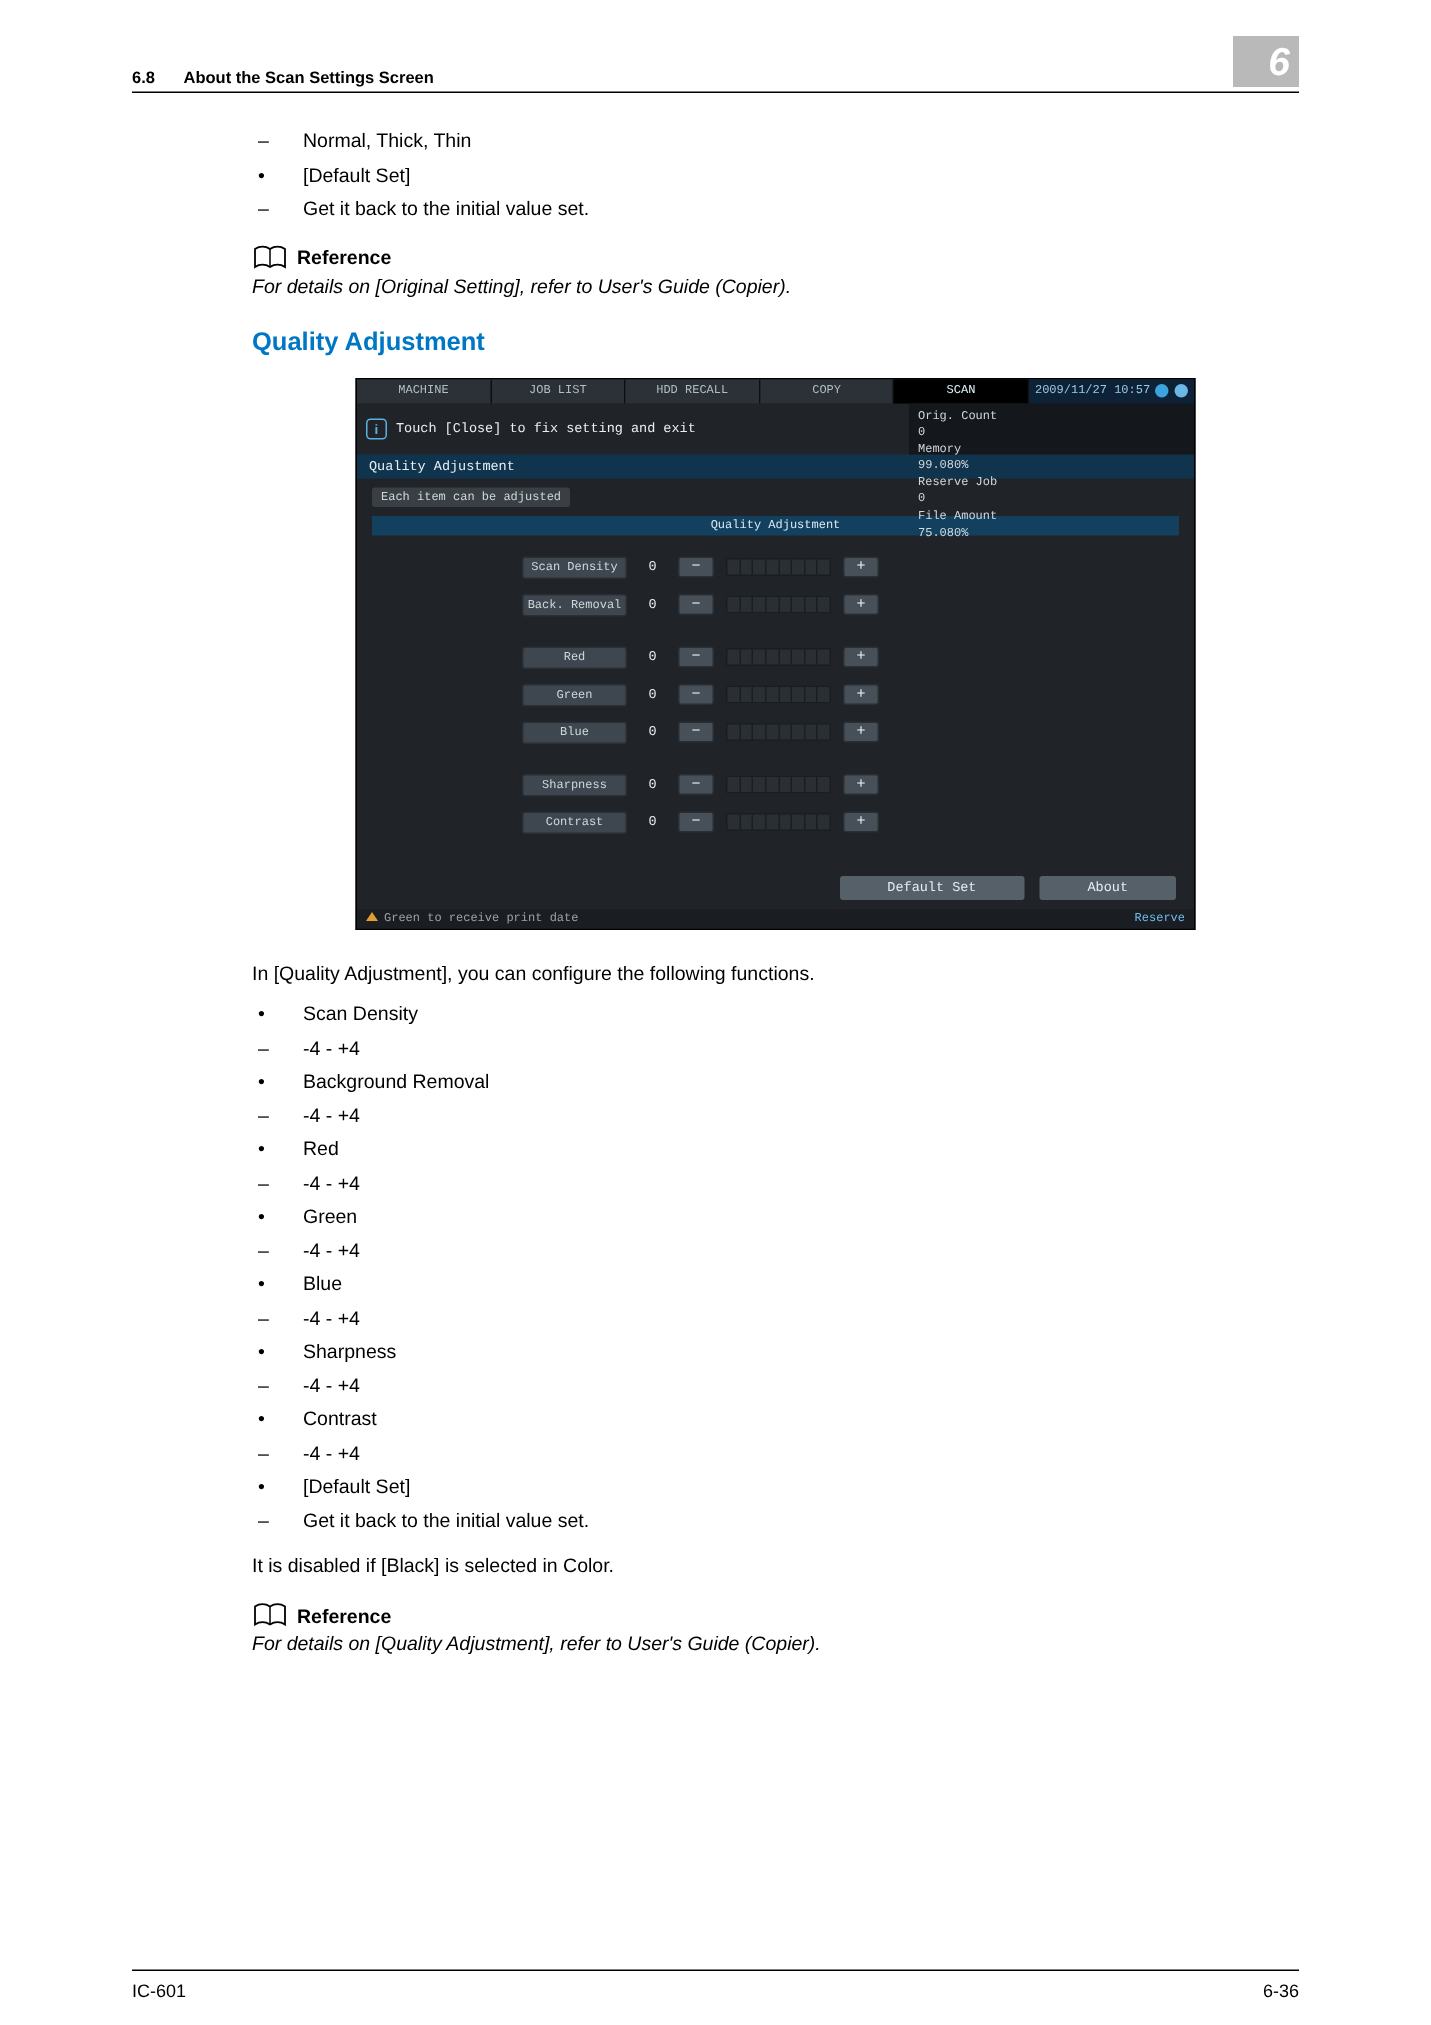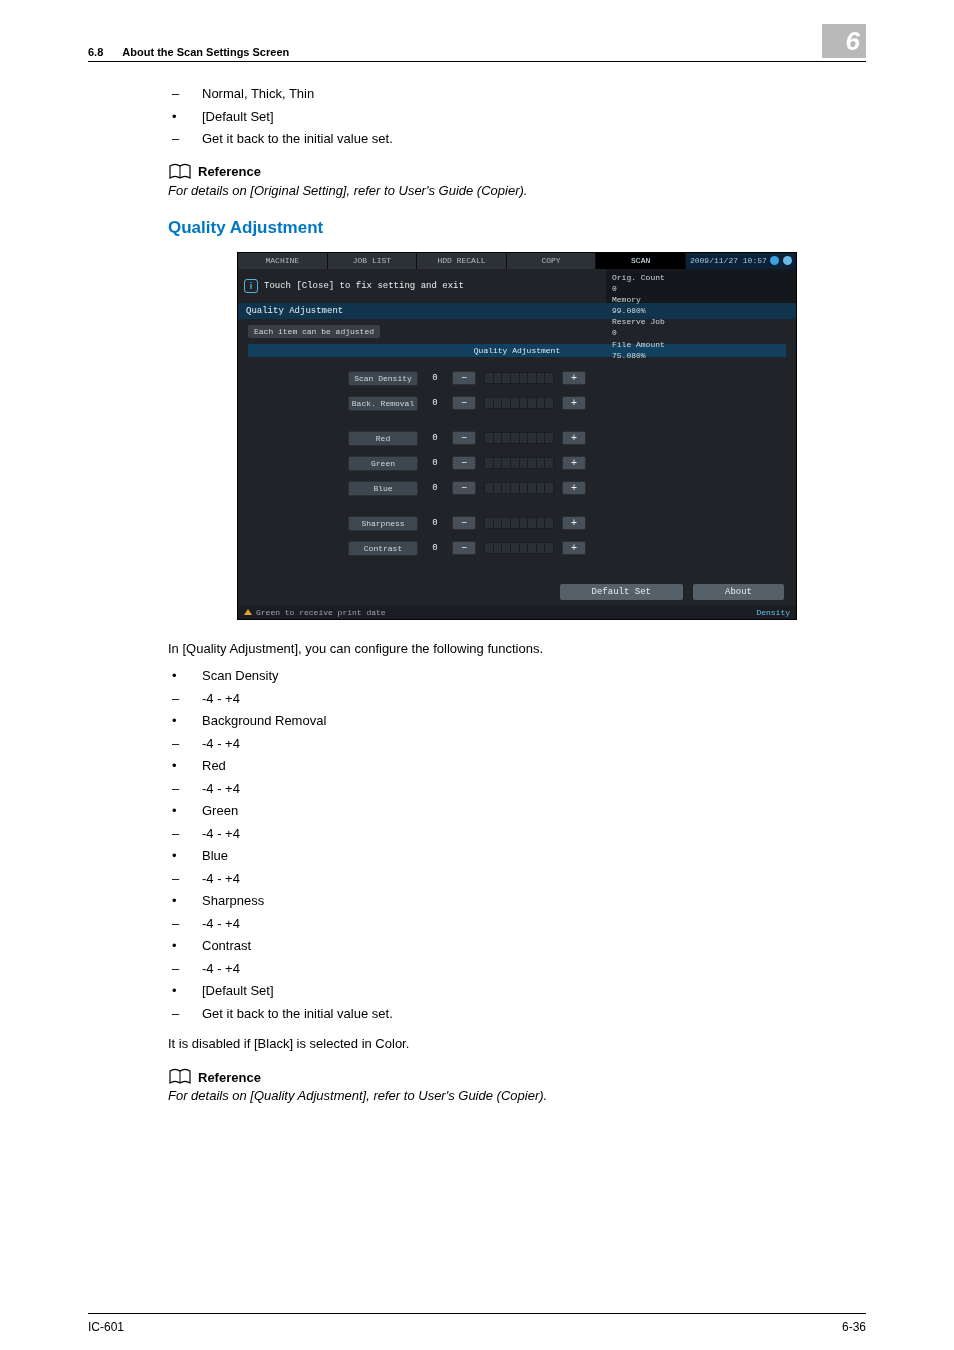--- a/index.html
+++ b/index.html
@@ -469,21 +469,21 @@
               </div>
             </div>
         </div>
 
         <div class="footer">
           <span class="foot-btn">Default Set</span>
           <span class="foot-btn">About</span>
         </div>
         <div class="statusbar">
           <span><span class="tri"></span><span>Green to receive print date</span></span>
-          <span class="rot">Density</span>
+          <span class="rot">Reserve</span>
         </div>
       </div>
     </div>
 
     <p class="para">In [Quality Adjustment], you can configure the following functions.</p>
 
     <ul class="bulleted" id="func-list">
         <li class="dot">Scan Density</li>
         <li class="dash">-4 - +4</li>
         <li class="dot">Background Removal</li>

